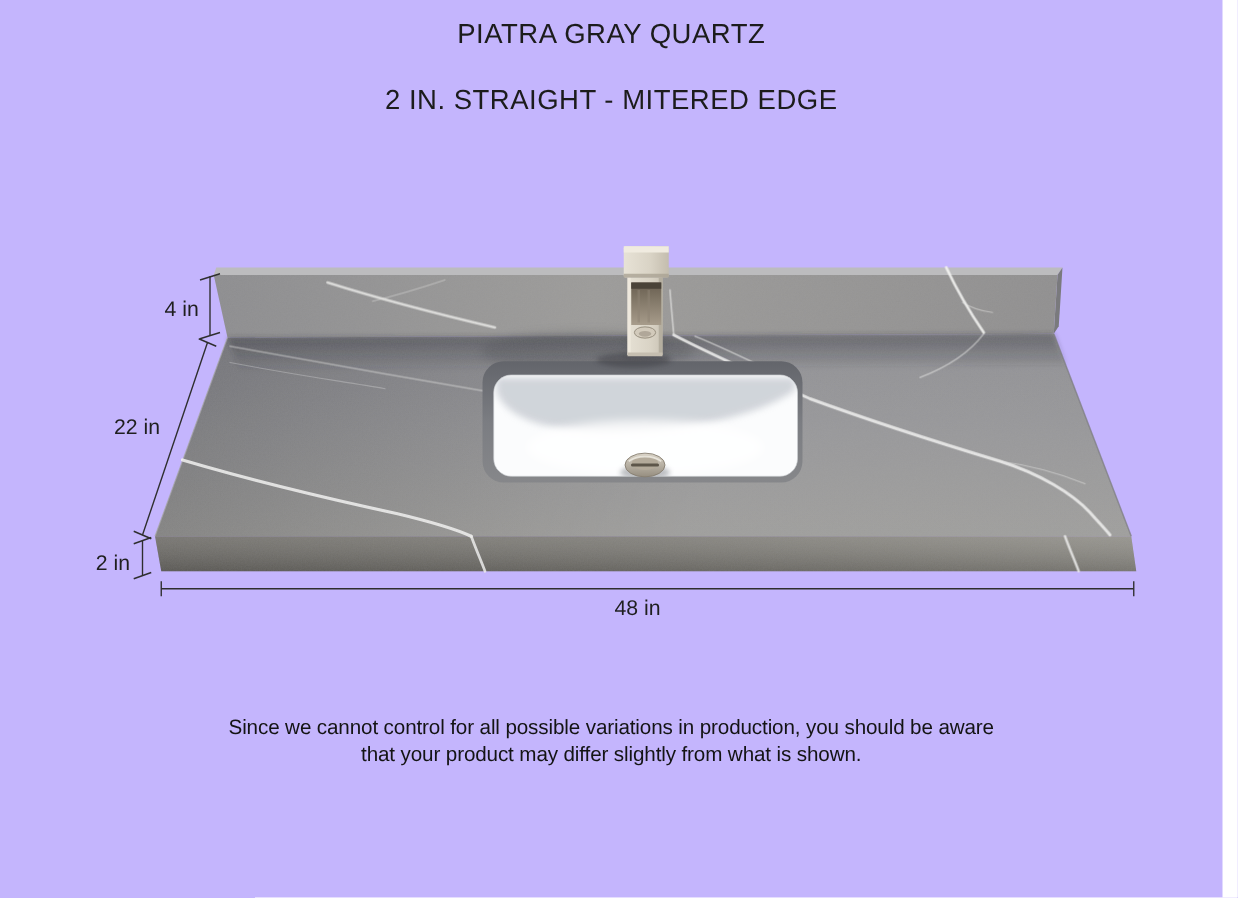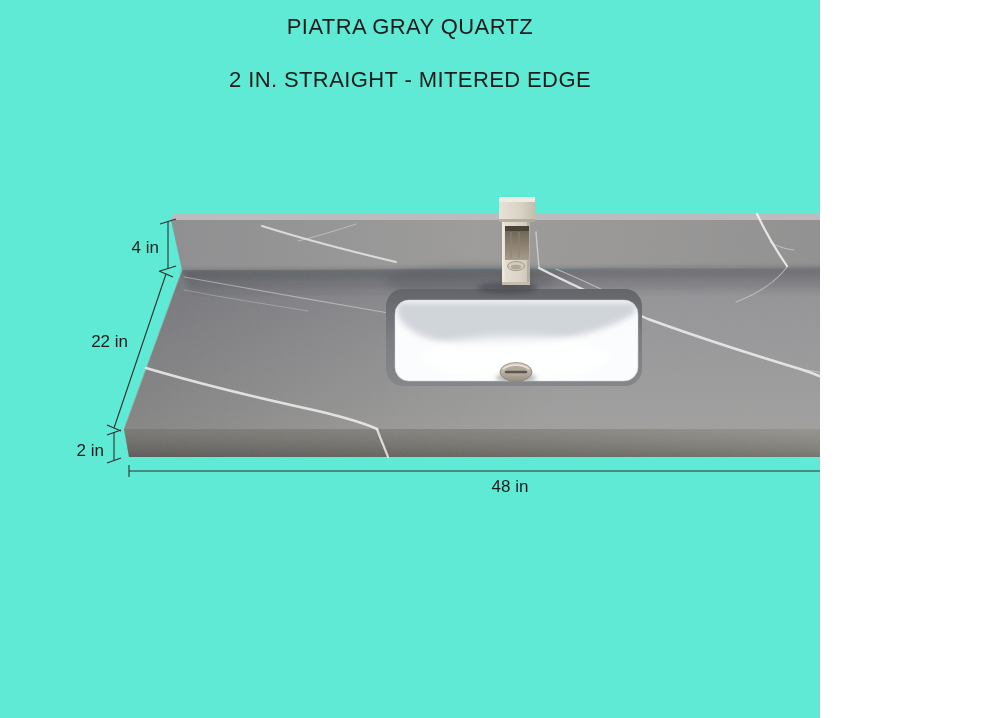--- a/index.html
+++ b/index.html
@@ -1,17 +1,17 @@
 <!DOCTYPE html>
 <html><head>
 <meta charset="utf-8">
 <style>
   html,body{margin:0;padding:0;background:#ffffff;}
   .page{
-    position:relative;width:820px;height:718px;background:#5eead4;overflow:hidden;
+    position:relative;width:978px;height:718px;background:#c4b5fd;overflow:hidden;
     font-family:"Liberation Sans",sans-serif;color:#1b1b1b;
   }
   .title{
     position:absolute;top:14px;left:0;width:100%;text-align:center;
     font-size:22px;letter-spacing:.4px;color:#1c1c1c;
   }
   .subtitle{
     position:absolute;top:67px;left:0;width:100%;text-align:center;
     font-size:22px;letter-spacing:.4px;color:#1c1c1c;
   }
@@ -196,15 +196,17 @@
       </g>
     </g>
 
     <text class="dim-label" x="159" y="253" text-anchor="end">4 in</text>
     <text class="dim-label" x="128" y="347" text-anchor="end">22 in</text>
     <text class="dim-label" x="104" y="456" text-anchor="end">2 in</text>
     <text class="dim-label" x="510" y="492" text-anchor="middle">48 in</text>
   </svg>
 
   <div class="disclaimer">
+    <div>Since we cannot control for all possible variations in production, you should be aware</div>
+    <div>that your product may differ slightly from what is shown.</div>
   </div>
 
 </div>
 
 </body></html>

